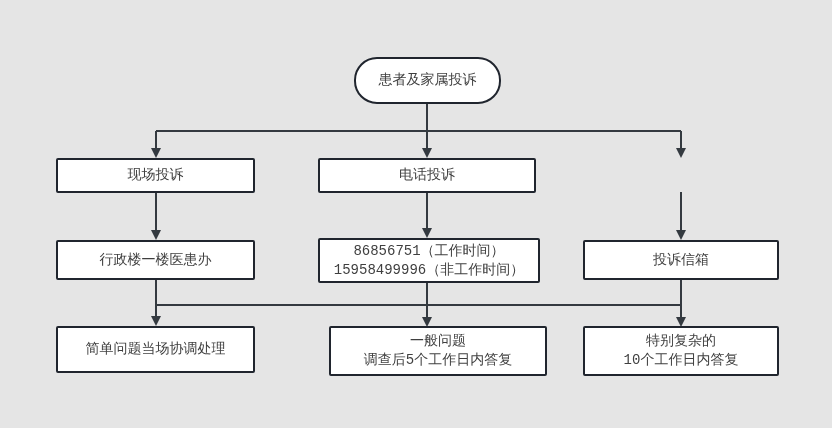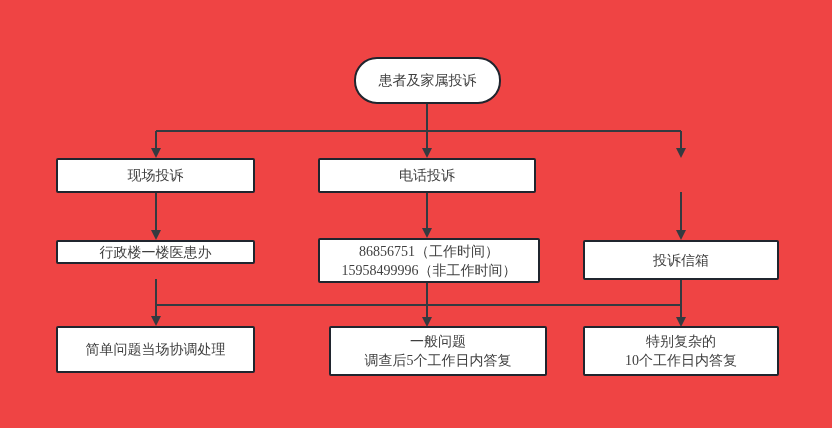--- a/index.html
+++ b/index.html
@@ -1,21 +1,21 @@
 <!DOCTYPE html>
 <html><head>
 <meta charset="utf-8">
 <style>
   html,body{margin:0;padding:0;background:#000;}
   .canvas{
     position:relative;
     width:832px;height:428px;
-    background:#ef4444;
+    background:#e5e5e5;
     overflow:hidden;
-    font-family:Liberation Serif, serif;
+    font-family:Liberation Mono, monospace;
   }
   .wires{position:absolute;left:0;top:0;}
   .node{
     position:absolute;
     box-sizing:border-box;
     background:#ffffff;
     border:2px solid #20252e;
     color:#3f3f3f;
     font-size:14px;
     line-height:19px;
@@ -74,21 +74,21 @@
     <span class="ln">患者及家属投诉</span>
   </div>
 
   <div class="node" style="left:56px;top:158px;width:199px;height:35px">
     <span class="ln">现场投诉</span>
   </div>
   <div class="node" style="left:318px;top:158px;width:218px;height:35px">
     <span class="ln">电话投诉</span>
   </div>
 
-  <div class="node" style="left:56px;top:240px;width:199px;height:24px">
+  <div class="node" style="left:56px;top:240px;width:199px;height:40px">
     <span class="ln">行政楼一楼医患办</span>
   </div>
   <div class="node" style="left:318px;top:238px;width:222px;height:45px">
     <span class="ln">86856751（工作时间）</span>
     <span class="ln">15958499996（非工作时间）</span>
   </div>
   <div class="node" style="left:583px;top:240px;width:196px;height:40px">
     <span class="ln">投诉信箱</span>
   </div>
 

